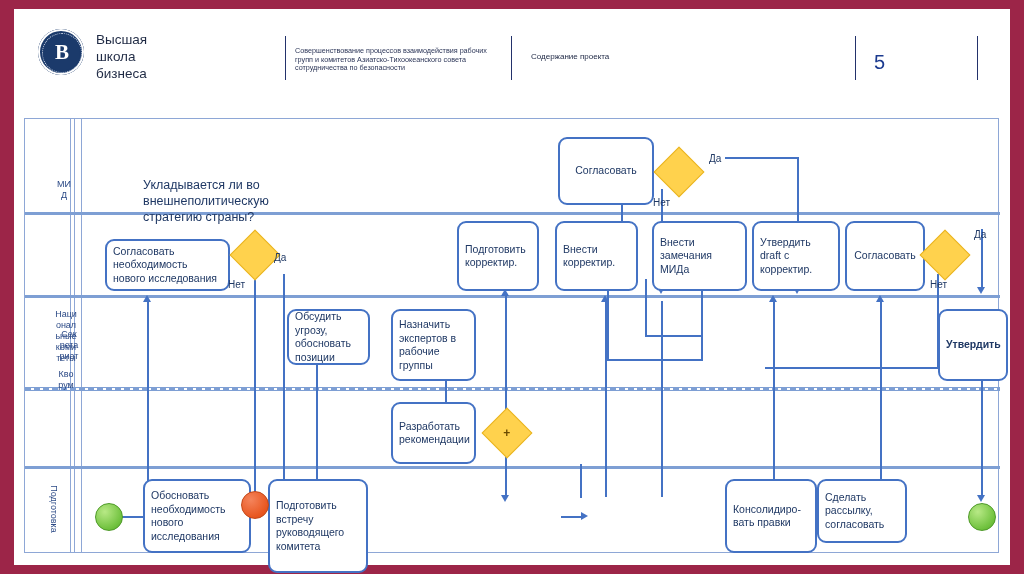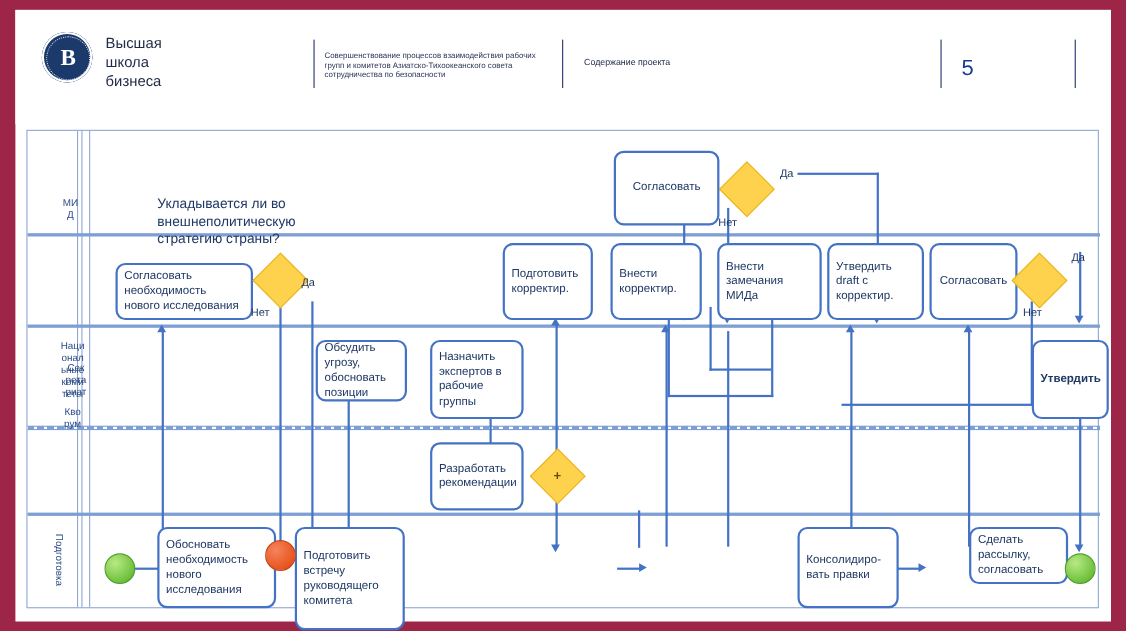--- a/index.html
+++ b/index.html
@@ -261,21 +261,21 @@
     <div class="task" style="left:243px;top:360px;width:100px;height:94px;">
       <span>Подготовить встречу руководящего комитета</span>
     </div>
 
 
 
     <div class="task" style="left:700px;top:360px;width:92px;height:74px;">
       <span>Консолидиро-вать правки</span>
     </div>
 
-    <div class="task" style="left:856px;top:360px;width:90px;height:52px;align-items:center;">
+    <div class="task" style="left:792px;top:360px;width:90px;height:64px;align-items:center;">
       <span>Сделать рассылку, согласовать</span>
     </div>
 
     <div class="gw" style="left:212px;top:118px;">
       <span class="plus"></span>
     </div>
     <div class="gw" style="left:636px;top:35px;">
       <span class="plus"></span>
     </div>
     <div class="gw" style="left:902px;top:118px;">

